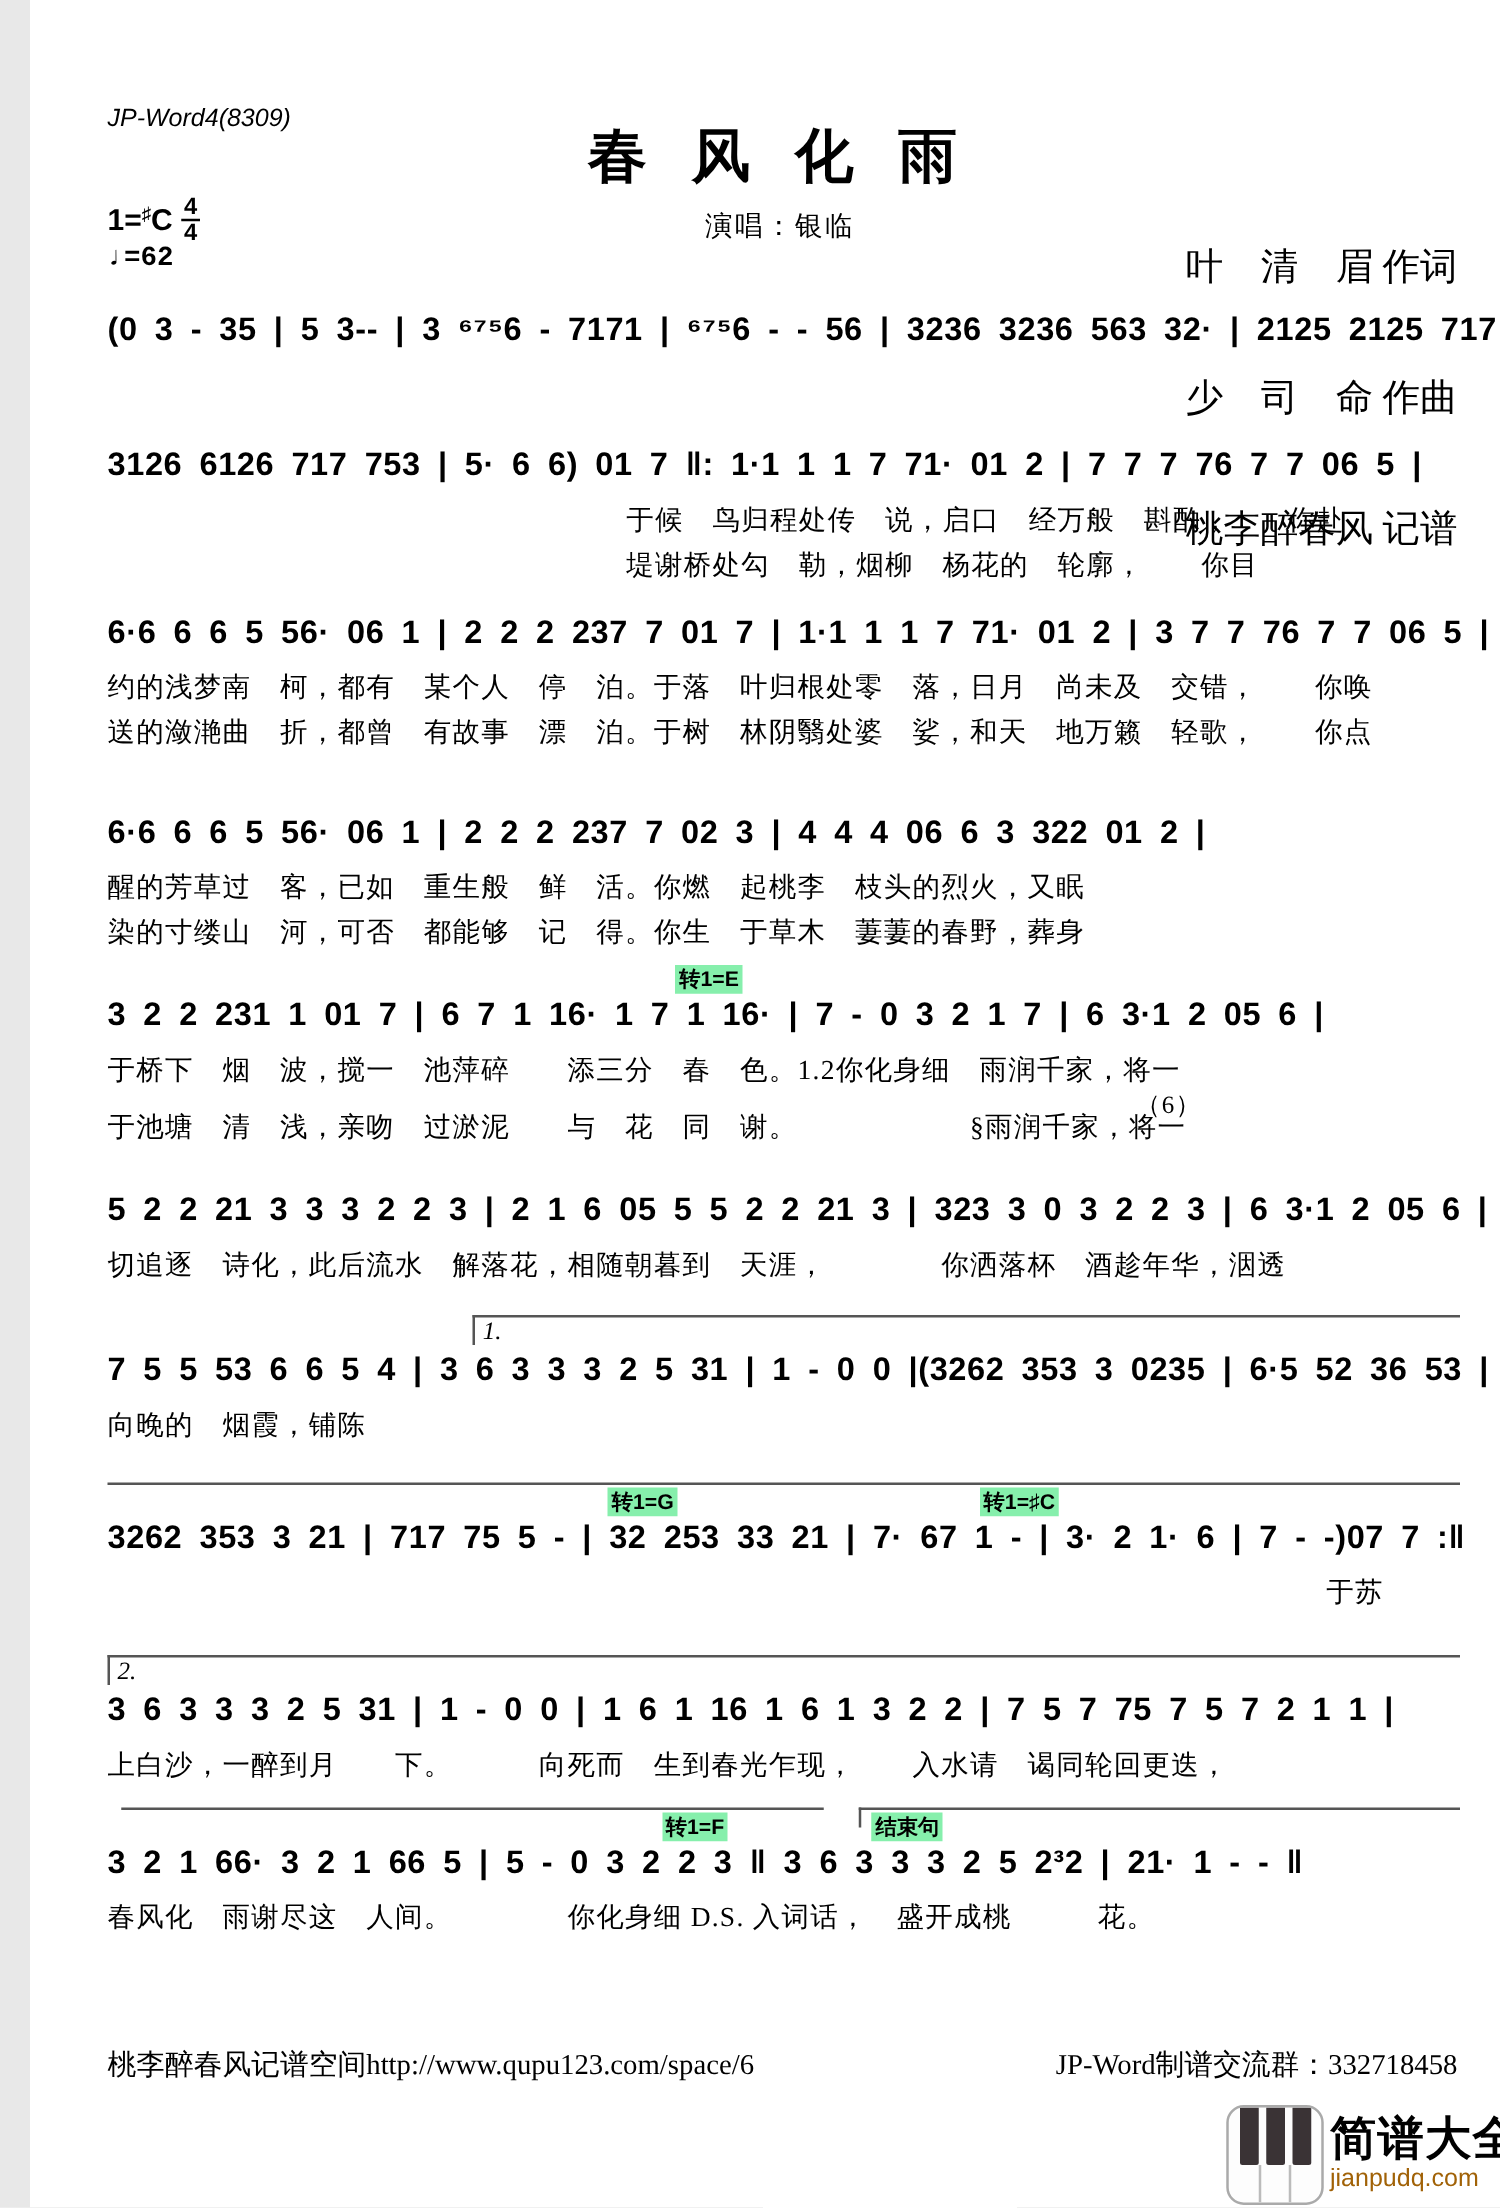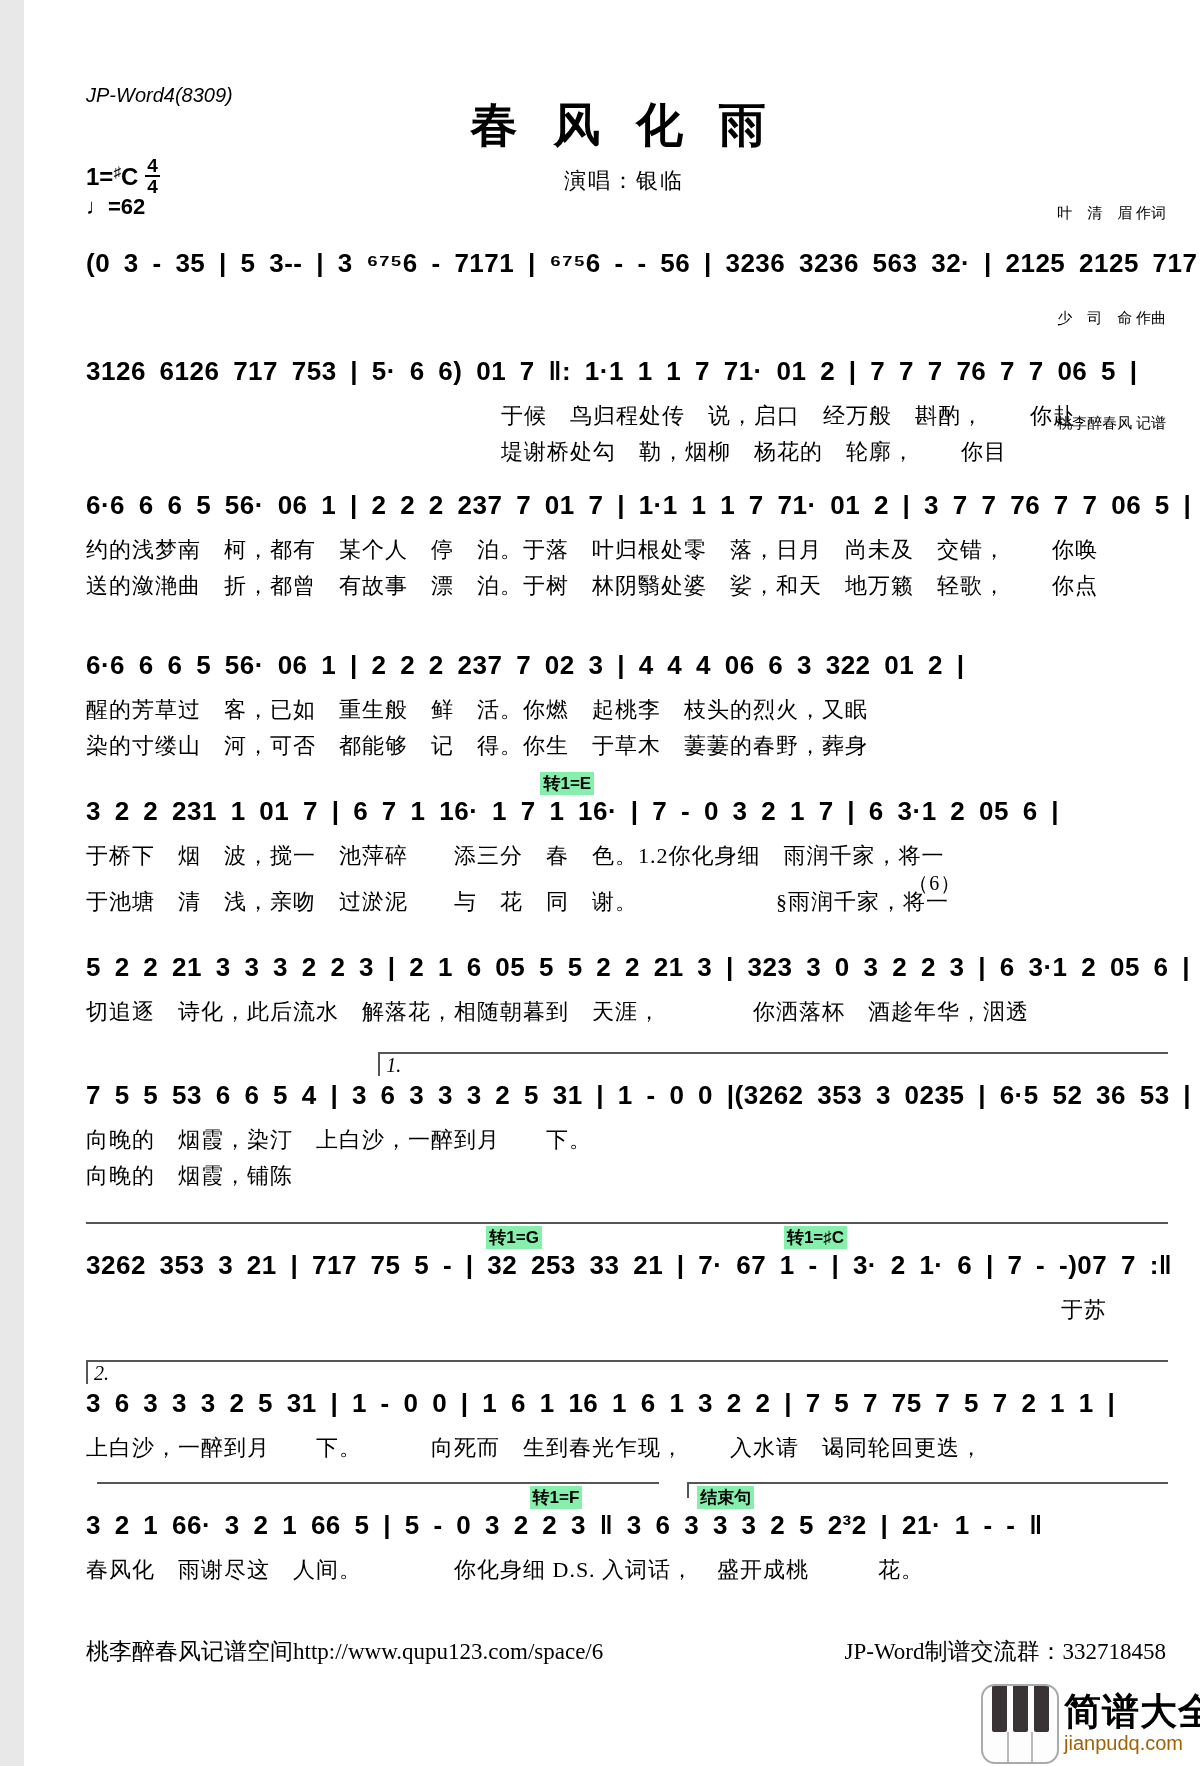--- a/index.html
+++ b/index.html
@@ -1,27 +1,27 @@
 <!DOCTYPE html>
 <html><head>
 <meta charset="utf-8">
 <style>
   html,body{margin:0;padding:0;background:#e8e8e8;}
   .page{position:relative;width:1200px;height:1766px;background:#ffffff;color:#000;overflow:hidden;
         font-family:"Liberation Serif",serif;margin-left:24px;}
   .watermark{position:absolute;left:62px;top:84px;font:italic 20px "Liberation Sans",sans-serif;}
   .title{position:absolute;left:0;right:0;top:94px;text-align:center;font-weight:bold;font-size:47px;
          letter-spacing:12px;white-space:pre;}
-  .credits{position:absolute;right:58px;top:126px;text-align:right;font-size:15px;line-height:35px;white-space:pre;}
+  .credits{position:absolute;right:58px;top:126px;text-align:right;font-size:30px;line-height:35px;white-space:pre;}
   .keyline{position:absolute;left:62px;top:156px;font-family:"Liberation Sans",sans-serif;font-weight:bold;font-size:24px;}
   .keyline .sharp{font-size:15px;vertical-align:8px;}
   .meter{display:inline-block;vertical-align:-8px;text-align:center;line-height:1;font-size:19px;margin-left:7px;font-weight:bold;}
   .meter .top{display:block;border-bottom:2px solid #000;padding:0 2px;}
   .meter .bot{display:block;padding:0 2px;}
-  .tempo{position:absolute;left:62px;top:194px;font-family:Liberation Sans, sans-serif;font-weight:bold;font-size:22px;}
+  .tempo{position:absolute;left:62px;top:194px;font-family:Liberation Mono, monospace;font-weight:bold;font-size:22px;}
   .singer{position:absolute;left:0;right:0;top:166px;text-align:center;font-size:22px;letter-spacing:2px;}
   .systems{position:absolute;left:62px;top:240px;width:1082px;}
   .system{position:relative;}
   .music{font-family:"Liberation Sans",sans-serif;font-weight:bold;font-size:26px;letter-spacing:.5px;
          word-spacing:6px;white-space:pre;height:42px;}
   .lyric{font-size:22px;letter-spacing:1px;line-height:36px;white-space:pre;}
   .mark{position:absolute;top:-24px;font:bold 17px "Liberation Sans",sans-serif;background:#86efac;padding:0 3px;z-index:2;}
   .volta{position:absolute;top:-28px;height:22px;border-top:2px solid #555;border-left:2px solid #555;z-index:1;}
   .volta-label{font:italic 20px "Liberation Serif",serif;padding-left:6px;}
   .overline{position:absolute;top:-28px;height:0;border-top:2px solid #555;z-index:1;}
@@ -90,21 +90,20 @@
     </div>
 
     <div class="system" style="margin-top:32px;">
       <div class="music">5 2 2 21 3 3 3 2 2 3 | 2 1 6 05 5 5 2 2 21 3 | 323 3 0 3 2 2 3 | 6 3·1 2 05 6 |</div>
       <div class="lyric">切追逐　诗化，此后流水　解落花，相随朝暮到　天涯，　　　　你洒落杯　酒趁年华，洇透</div>
     </div>
 
     <div class="system" style="margin-top:50px;">
       <div class="volta" style="left:27%;right:0;"><span class="volta-label">1.</span></div>
       <div class="music">7 5 5 53 6 6 5 4 | 3 6 3 3 3 2 5 31 | 1 - 0 0 |(3262 353 3 0235 | 6·5 52 36 53 |</div>
-      <div class="lyric">向晚的　烟霞，染汀　上白沙，一醉到月　　下。</div>
       <div class="lyric">向晚的　烟霞，铺陈</div>
     </div>
 
     <div class="system" style="margin-top:56px;">
       <div class="overline" style="left:0;right:0;"></div>
       <span class="mark" style="left:37%;">转1=G</span>
       <span class="mark" style="left:64.5%;">转1=♯C</span>
       <div class="music">3262 353 3 21 | 717 75 5 - | 32 253 33 21 | 7· 67 1 - | 3· 2 1· 6 | 7 - -)07 7 :‖</div>
       <div class="lyric" style="padding-left:975px;">于苏</div>
     </div>

